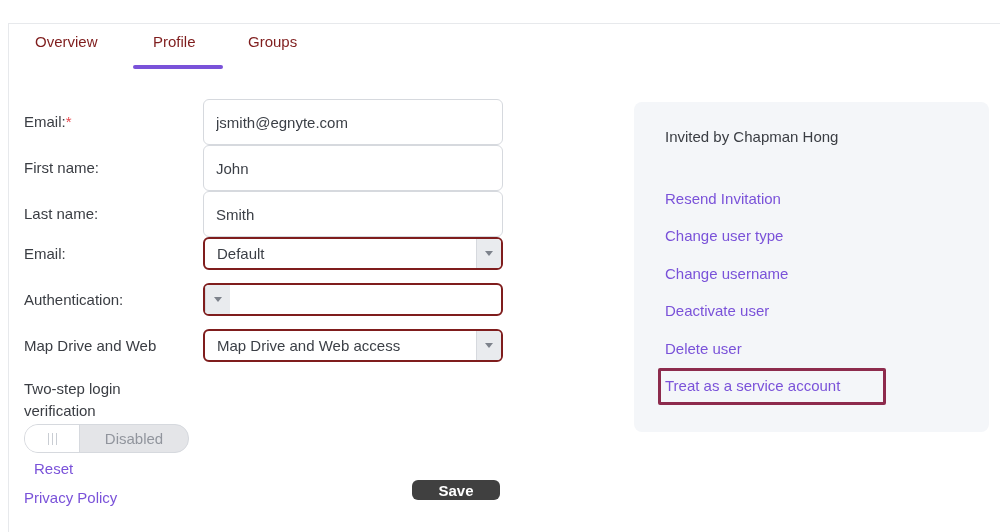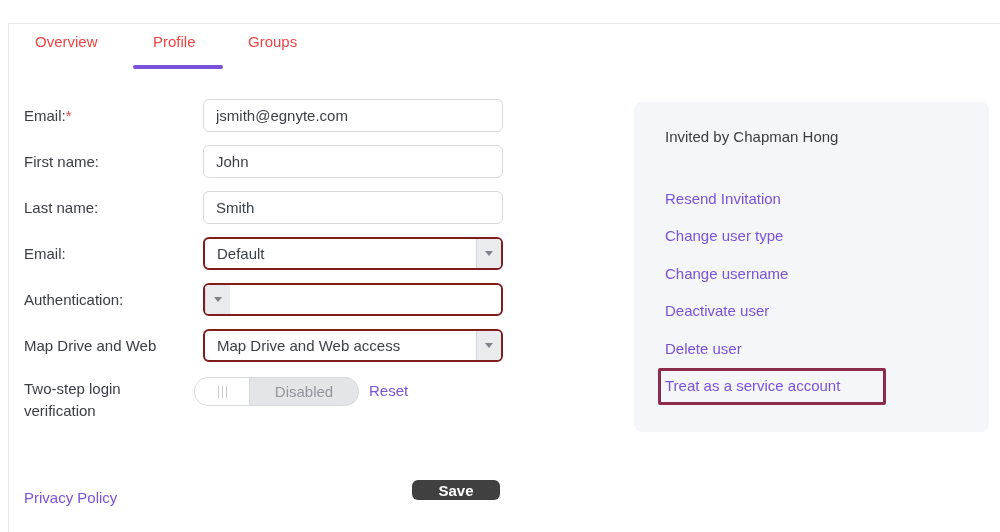--- a/index.html
+++ b/index.html
@@ -5,45 +5,45 @@
   * { margin:0; padding:0; box-sizing:border-box; }
   html,body { width:1000px; height:532px; background:#fff; overflow:hidden;
               font-family:"Liberation Sans", sans-serif; }
   .abs { position:absolute; }
 
   
   .frame-top  { left:8px; top:23px; width:992px; height:1px; background:#e7e9ec; }
   .frame-left { left:8px; top:23px; width:1px; height:509px; background:#e7e9ec; }
 
   
-  .tab { top:33px; font-size:15px; color:#ef4444; cursor:pointer; }
+  .tab { top:33px; font-size:15px; color:#7f1d1d; cursor:pointer; }
   .tab-underline { left:133px; top:65px; width:90px; height:4px; border-radius:2px; background:#7a52d9; }
 
   
   .form-row { left:24px; display:flex; align-items:center; }
   .form-label { width:179px; font-size:15px; color:#3a3d43; line-height:22px; }
   .req { color:#e5484d; }
   .text-input {
-    width:300px; height:33px; border:1px solid #d6d9de; border-radius:6px;
+    width:300px; height:46px; border:1px solid #d6d9de; border-radius:6px;
     font-size:15px; color:#3b3f46; padding:0 12px; background:#fff;
     font-family:"Liberation Sans", sans-serif; outline:none;
   }
   .select {
     width:300px; height:33px; border:2px solid #7f1d1d; border-radius:6px;
     display:flex; align-items:stretch; background:#fff; cursor:pointer; overflow:hidden;
   }
   .select-value { flex:1; display:flex; align-items:center; padding-left:12px;
                   font-size:15px; color:#3b3f46; }
   .select-arrow-box { width:25px; background:#e9ebee; border-left:1px solid #d6d9de;
                       display:flex; align-items:center; justify-content:center; }
   .tri-down { width:0; height:0; border-left:4px solid transparent;
               border-right:4px solid transparent; border-top:5px solid #7d828b; }
 
   
-  .row-toggle { align-items:flex-start; }
+  .row-toggle { align-items:flex-start;flex-direction:column; }
   .toggle { width:165px; height:29px; border:1px solid #d6d9de; border-radius:14px;
             background:#e4e5e8; display:flex; overflow:hidden; cursor:pointer; margin-top:2px; }
   .toggle-knob { width:55px; background:#fff; border-right:1px solid #d6d9de;
                  display:flex; align-items:center; justify-content:center; gap:3px; }
   .grip-line { width:1px; height:12px; background:#c9cdd3; }
   .toggle-state { flex:1; display:flex; align-items:center; justify-content:center;
                   font-size:15px; color:#91959d; }
   .link { color:#7a52d9; font-size:15px; text-decoration:none; cursor:pointer; }
   .reset-link { margin-left:10px; margin-top:7px; display:inline-block; }
 

